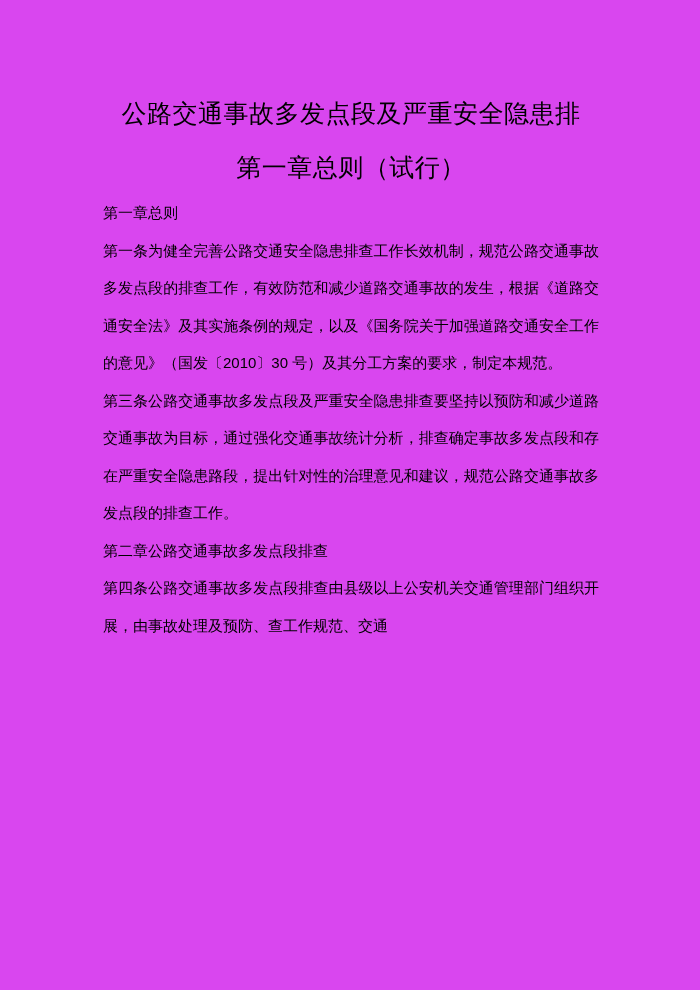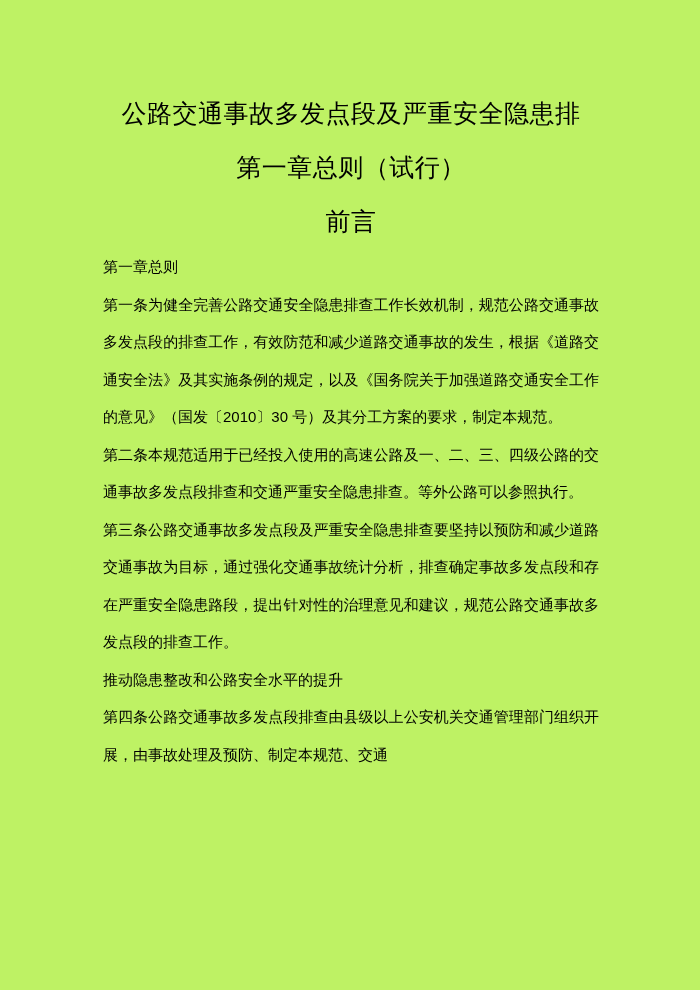--- a/index.html
+++ b/index.html
@@ -8,21 +8,21 @@
     width: 700px;
     height: 990px;
     font-family: "Liberation Sans", sans-serif;
     color: #000000;
     overflow: hidden;
   }
   .page {
     position: relative;
     width: 700px;
     height: 990px;
-    background: #bef264;
+    background: #d946ef;
   }
   .content {
     position: absolute;
     left: 103px;
     top: 0;
     width: 496px;
   }
   .title-block {
     padding-top: 86px;
     text-align: center;
@@ -52,26 +52,24 @@
 </style>
 </head>
 <body>
 
 <div class="page">
   <div class="content">
 
     <div class="title-block">
       <div>公路交通事故多发点段及严重安全隐患排</div>
       <div>第一章总则（试行）</div>
-      <div class="foreword-heading">前言</div>
     </div>
 
     <div class="body-block">
       <div class="para">第一章总则</div>
       <div class="para">第一条为健全完善公路交通安全隐患排查工作长效机制，规范公路交通事故多发点段的排查工作，有效防范和减少道路交通事故的发生，根据《道路交通安全法》及其实施条例的规定，以及《国务院关于加强道路交通安全工作的意见》（国发〔2010〕30 号）及其分工方案的要求，制定本规范。</div>
-      <div class="para">第二条本规范适用于已经投入使用的高速公路及一、二、三、四级公路的交通事故多发点段排查和交通严重安全隐患排查。等外公路可以参照执行。</div>
       <div class="para">第三条公路交通事故多发点段及严重安全隐患排查要坚持以预防和减少道路交通事故为目标，通过强化交通事故统计分析，排查确定事故多发点段和存在严重安全隐患路段，提出针对性的治理意见和建议，规范公路交通事故多发点段的排查工作。</div>
-      <div class="para">推动隐患整改和公路安全水平的提升</div>
-      <div class="para">第四条公路交通事故多发点段排查由县级以上公安机关交通管理部门组织开展，由事故处理及预防、制定本规范、交通</div>
+      <div class="para">第二章公路交通事故多发点段排查</div>
+      <div class="para">第四条公路交通事故多发点段排查由县级以上公安机关交通管理部门组织开展，由事故处理及预防、查工作规范、交通</div>
     </div>
 
   </div>
 </div>
 
 </body></html>

